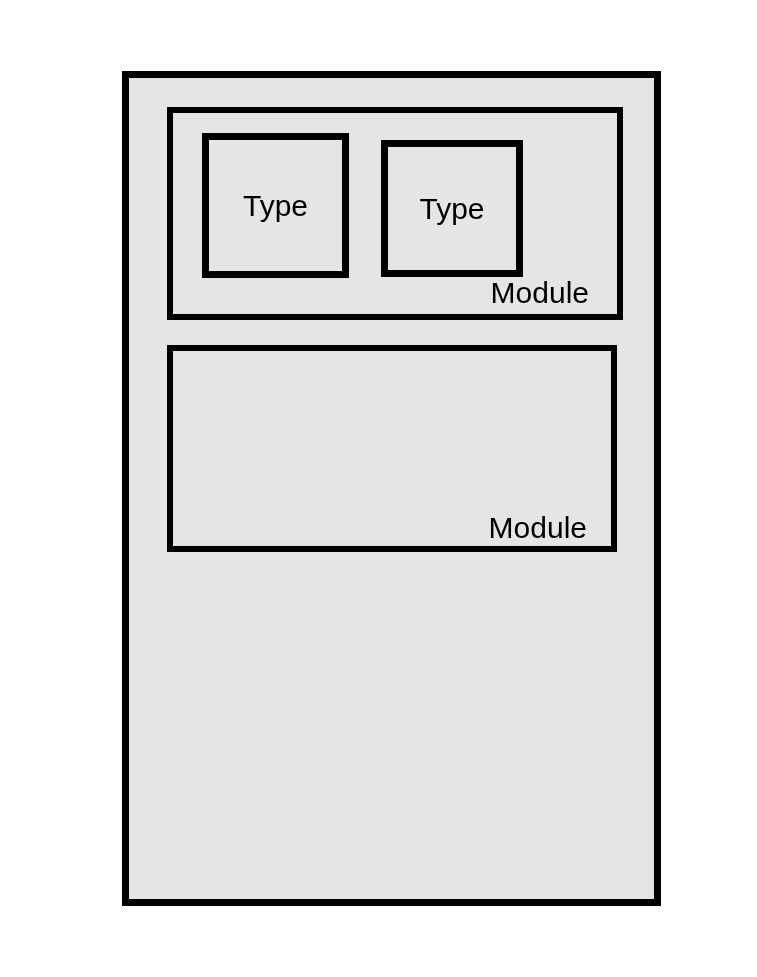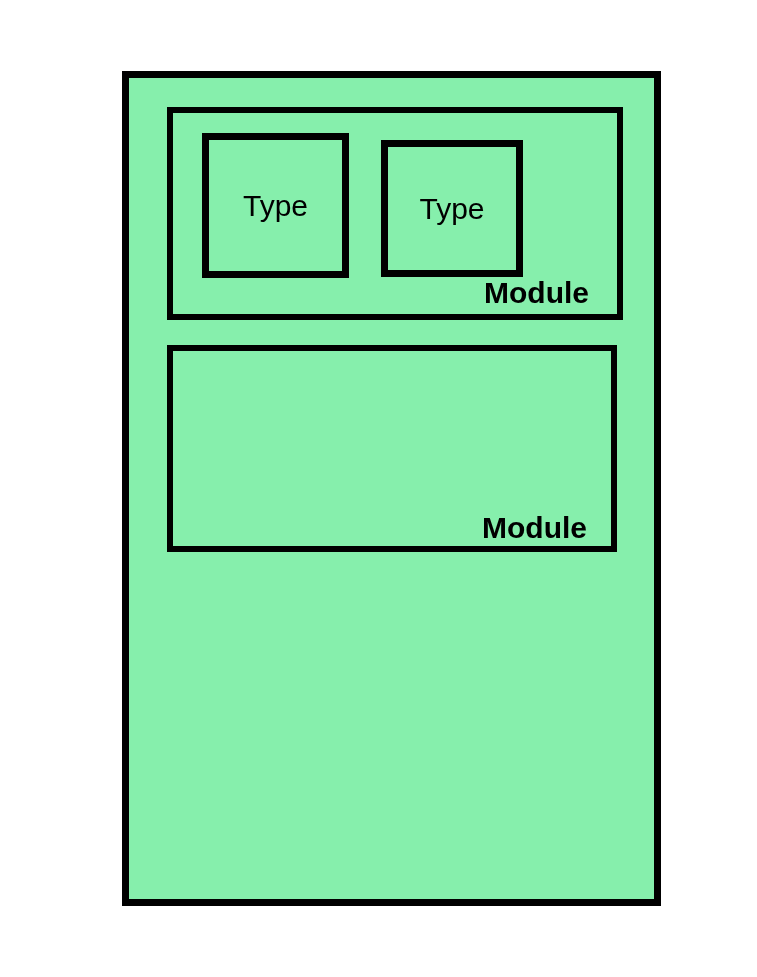--- a/index.html
+++ b/index.html
@@ -9,21 +9,21 @@
   }
   .canvas {
     position: relative;
     width: 757px;
     height: 977px;
     background: #ffffff;
     overflow: hidden;
   }
   .box {
     position: absolute;
-    background: #86efac;
+    background: #e5e5e5;
   }
   .assembly-box {
     left: 122px;
     top: 71px;
     width: 539px;
     height: 835px;
     border: 7px solid #000000;
   }
   .module-box {
     border: 6px solid #000000;
@@ -59,21 +59,20 @@
     height: 137px;
   }
   .label {
     color: #000000;
     font-size: 30px;
     line-height: 1.1;
     white-space: nowrap;
   }
   .corner-label {
     position: absolute;
-    font-weight: bold;
   }
   .module-1-label {
     right: 28px;
     bottom: 5px;
   }
   .module-2-label {
     right: 24px;
     bottom: 2px;
   }
   .assembly-label {

